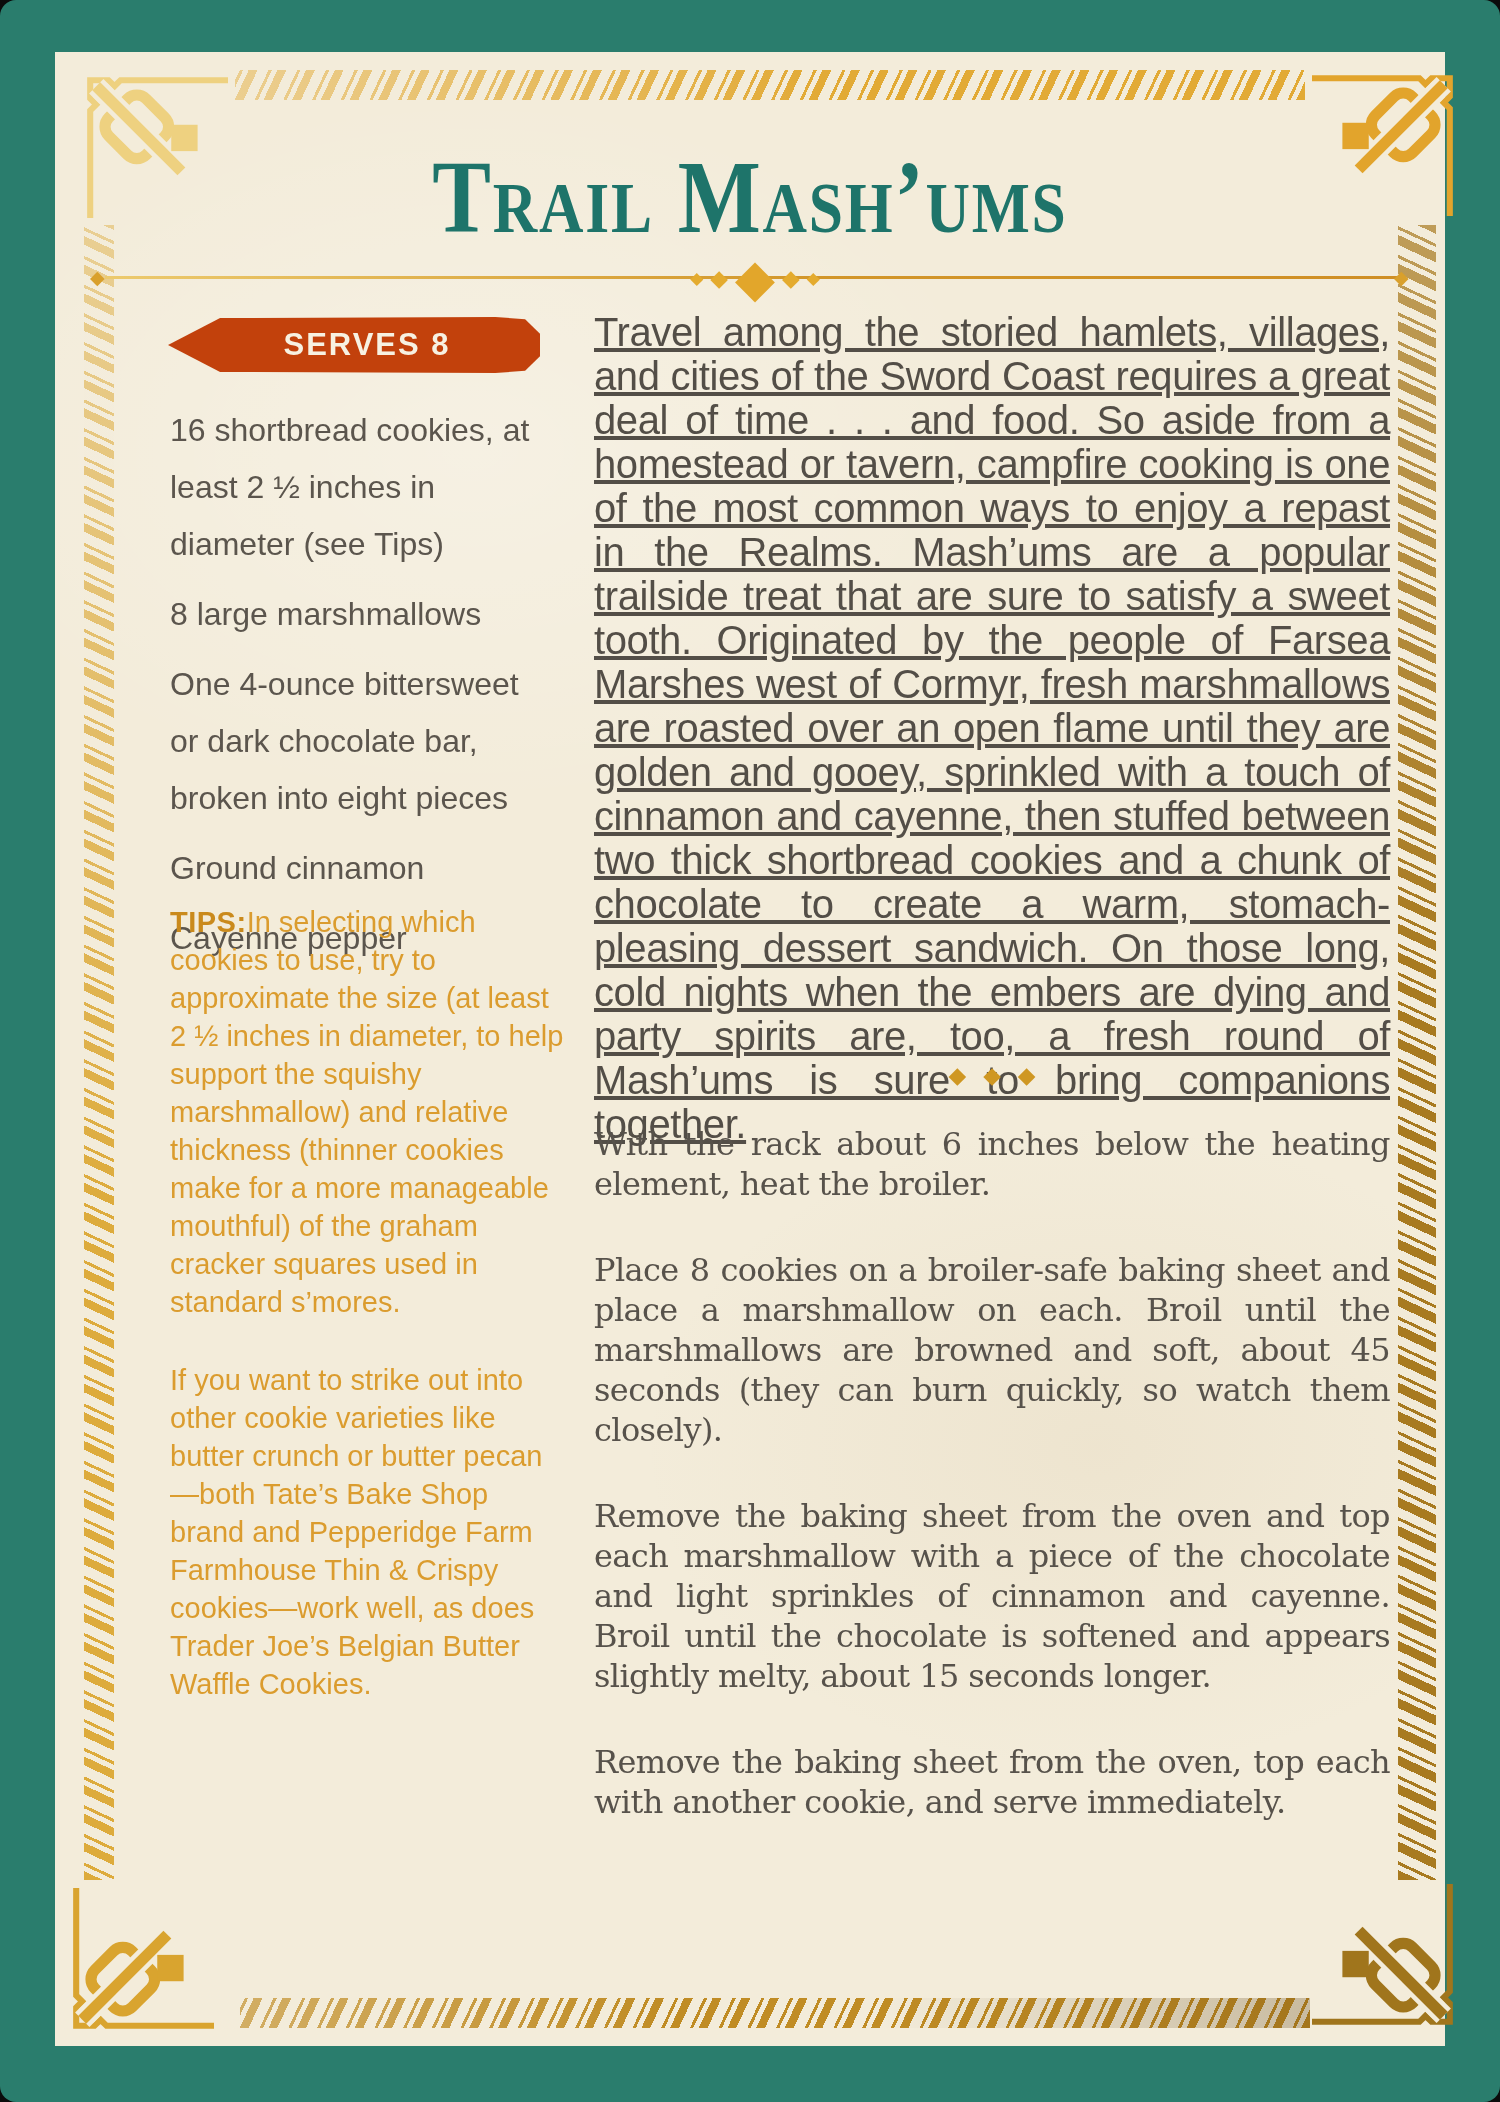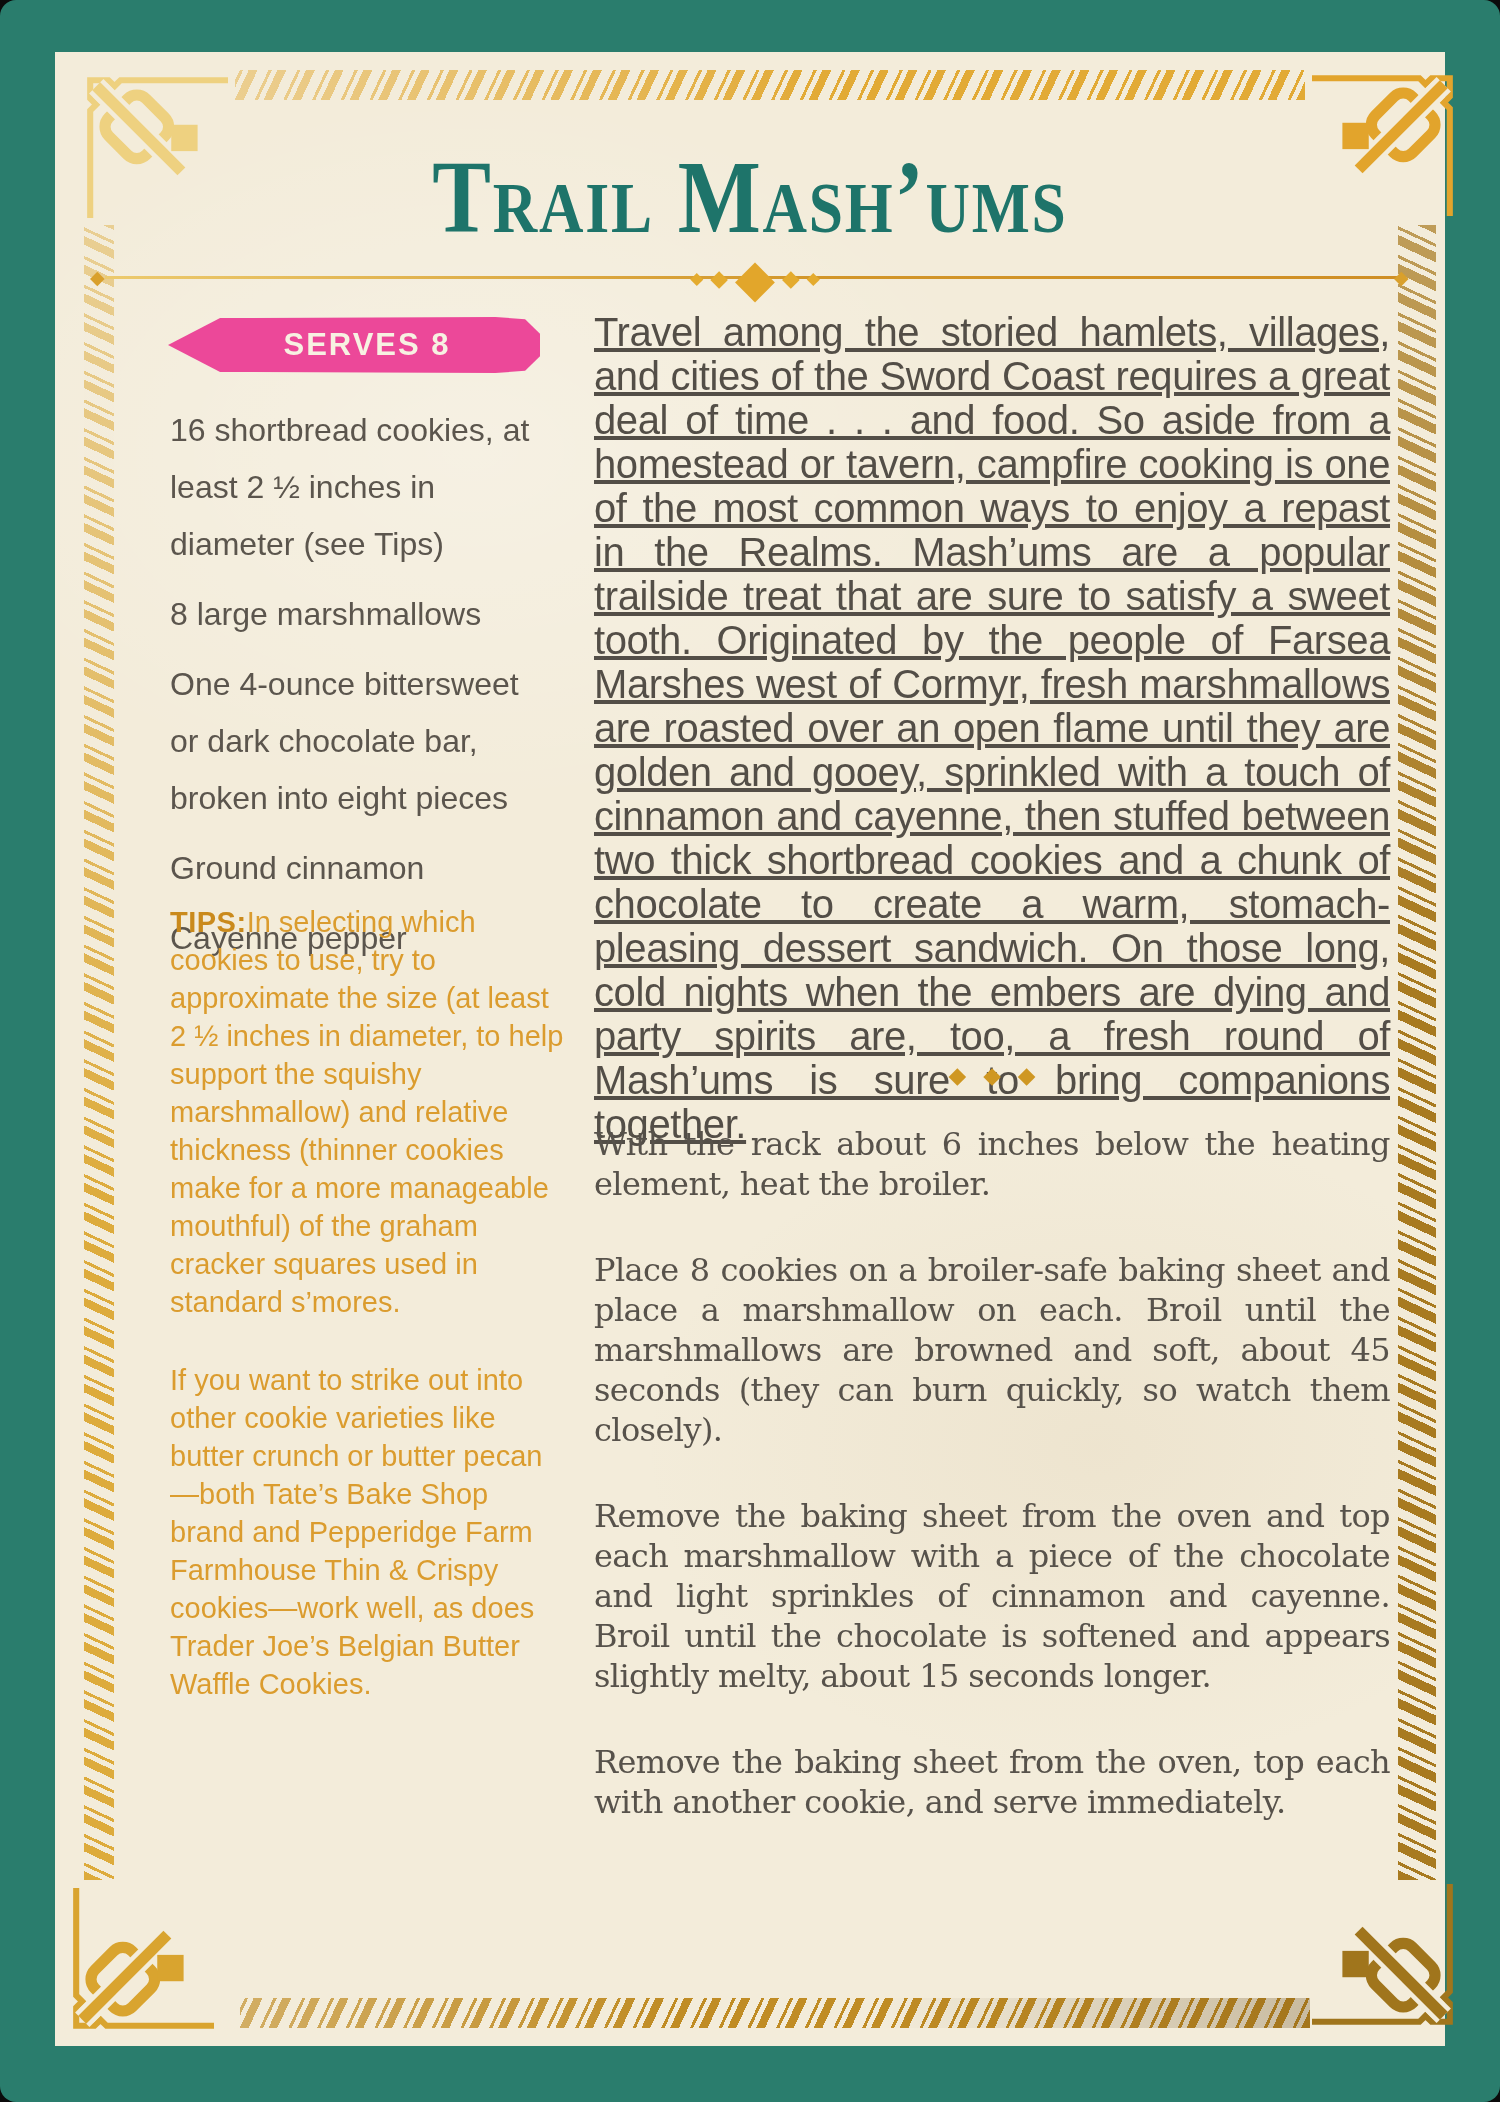--- a/index.html
+++ b/index.html
@@ -68,21 +68,21 @@
   .rule-cluster{
     position:absolute;left:630px;top:244px;width:250px;height:68px;
     display:flex;align-items:center;justify-content:center;gap:7px;color:#e4ab2e;
   }
   .rule-cluster .d1{font-size:17px;line-height:1;}
   .rule-cluster .d2{font-size:23px;line-height:1;}
   .rule-cluster .d3{font-size:52px;line-height:1;color:#e2a62b;}
   
   .badge{
     position:absolute;left:168px;top:317px;width:372px;height:56px;
-    background:#ec4899;
+    background:#c2410c;
     clip-path:polygon(0% 50%,14% 2%,88% 0%,96% 4%,100% 30%,100% 70%,96% 96%,88% 100%,14% 98%);
     display:flex;align-items:center;justify-content:center;
   }
   .badge span{
     color:#f7f1e2;font-weight:700;font-size:31px;letter-spacing:2px;
     padding-left:26px;
   }
   
   .ingredients{
     position:absolute;left:170px;top:402px;width:378px;

